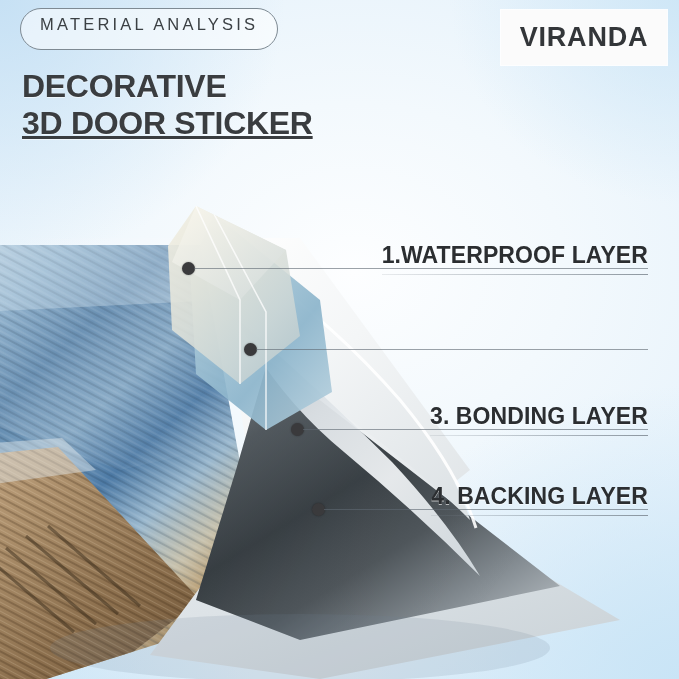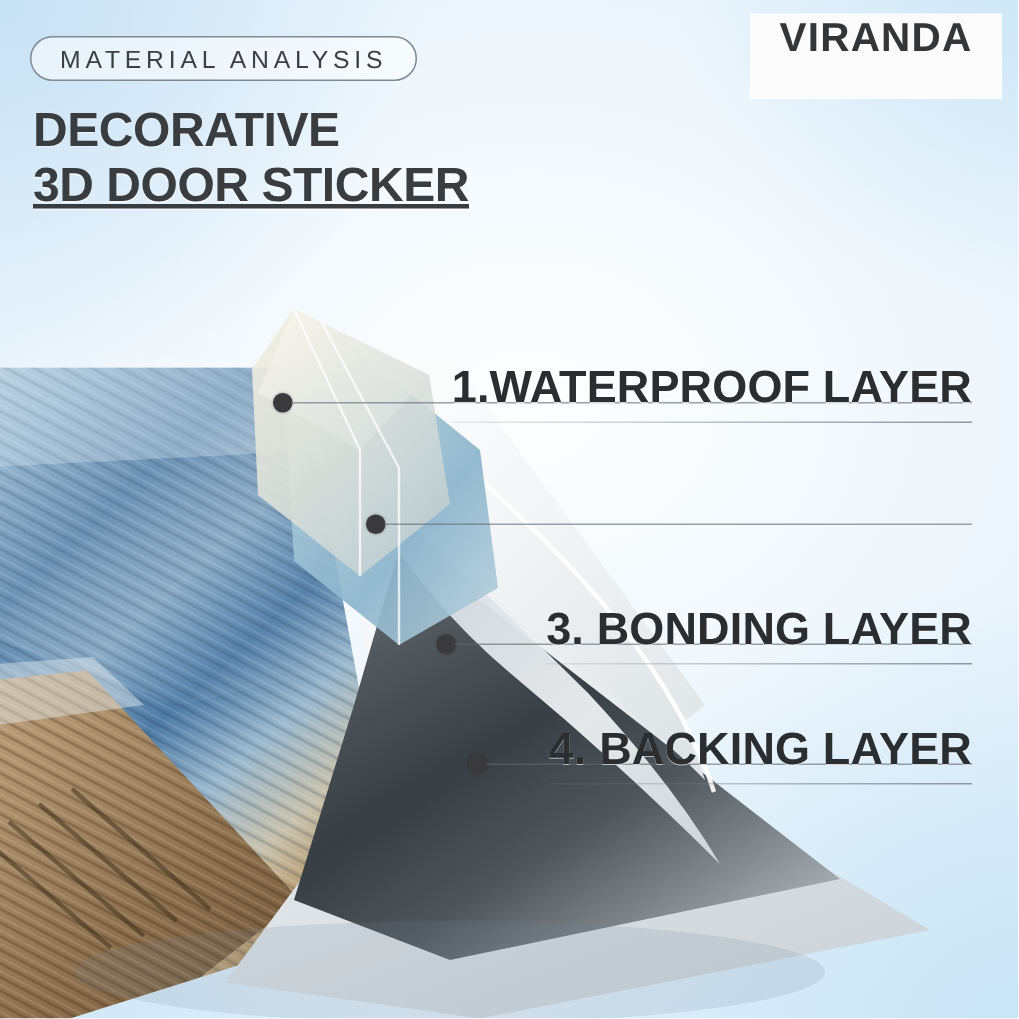--- a/index.html
+++ b/index.html
@@ -33,22 +33,22 @@
     background: radial-gradient(45% 40% at 100% 0%, rgba(203,229,246,0.85) 0%, rgba(203,229,246,0.0) 75%);
   }
   .bg-tint.bl {
     background: radial-gradient(50% 45% at 0% 100%, rgba(203,229,246,0.8) 0%, rgba(203,229,246,0.0) 75%);
   }
 
   
   .badge {
     position: absolute;
     left: 20px;
-    top: 24px;
-    padding: 7px 19px 4px 19px;
+    top: 8px;
+    padding: 7px 19px 16px 19px;
     border: 1.6px solid #7e8a93;
     border-radius: 22px;
     background: rgba(255,255,255,0.55);
     font-size: 16.5px;
     letter-spacing: 3.2px;
     color: #3b4044;
     font-weight: 400;
     white-space: nowrap;
     line-height: 1;
   }
@@ -67,20 +67,21 @@
   .headline .l2 { display: block; text-decoration: underline; }
 
   .logo-box {
     position: absolute;
     right: 12px;
     top: 10px;
     width: 166px;
     height: 55px;
     background: #fbfbfb;
     display: flex;
+    align-items: center;
     justify-content: center;
     box-shadow: 0 0 0 1px rgba(255,255,255,0.9);
   }
   .logo-text {
     font-size: 27px;
     font-weight: bold;
     letter-spacing: 0.8px;
     color: #333639;
   }
 
@@ -92,21 +93,21 @@
     width: 679px;
     height: 679px;
   }
 
   
   .label {
     position: absolute;
     right: 31px;
     text-align: center;
     color: #2b2e31;
-    font-size: 30px;
+    font-size: 23px;
     font-weight: bold;
     letter-spacing: 0.1px;
     white-space: nowrap;
     line-height: 1;
     text-shadow: 0 1px 0 rgba(255,255,255,0.6);
   }
   .label .rule {
     display: block;
     height: 1px;
     margin-top: 7px;

